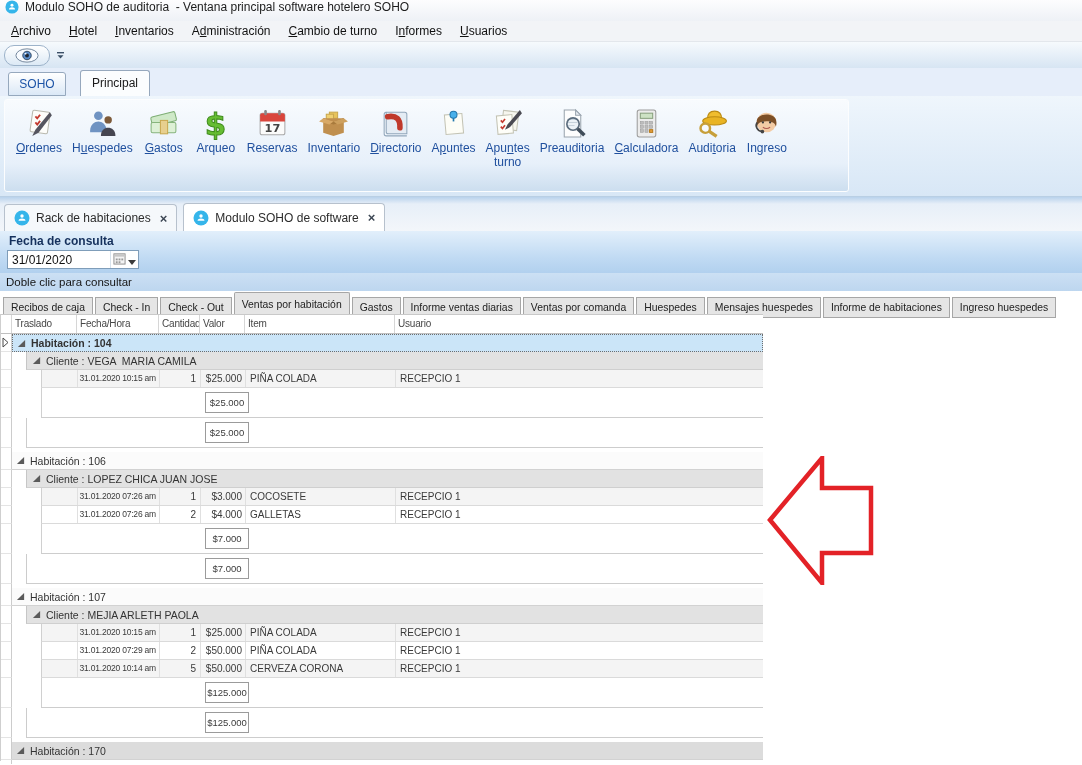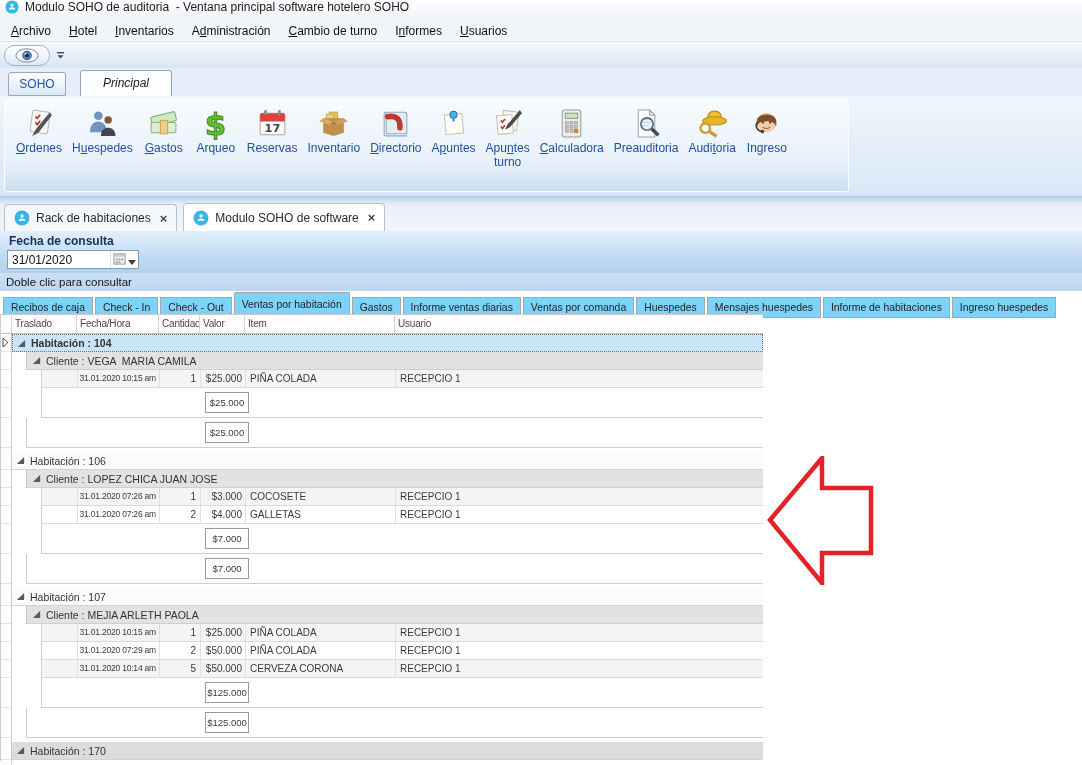--- a/index.html
+++ b/index.html
@@ -28,22 +28,22 @@
   .qat-pill svg { width:24px; height:15px; display:block; }
   .qat-more { margin-left:6px; }
   .qat-more svg { width:9px; height:9px; display:block; }
 
   
   .ribbontabs { top:68px; left:0; width:1082px; height:28px; background:#e6eefa;
     display:flex; align-items:flex-end; padding-left:8px; }
   .rtab { font-size:12px; text-align:center; border:1px solid #96a8bd; border-radius:3px 3px 0 0; }
   .rtab.inactive { width:58px; height:24px; line-height:22px; color:#1d54a6;
     background:linear-gradient(#ffffff,#dbe8f6); margin-right:14px; }
-  .rtab.active { width:92px; height:26px; line-height:24px; color:#1a1a1a;
-    background:#fbfdfe; border-bottom:none;font-style:italic; }
+  .rtab.active { width:70px; height:26px; line-height:24px; color:#1a1a1a;
+    background:#fbfdfe; border-bottom:none; }
 
   
   .ribbon { top:96px; left:0; width:1082px; height:101px;
     background:linear-gradient(#eff6fc,#d8e7f6); border-bottom:1px solid #b9cfe4; }
   .rgroup { position:absolute; left:4px; top:3px; width:845px; height:93px;
     border:1px solid #fcfdfe; border-radius:3px;
     background:linear-gradient(#f8fbfe 0%,#e7f0fa 70%,#ccdeef 100%);
     display:flex; align-items:flex-start; padding:4px 2px 0 6px; }
   .rb { display:flex; flex-direction:column; align-items:center; padding:1px 5px;
     min-width:52px; border-radius:3px; cursor:default; }
@@ -74,21 +74,21 @@
   .datebtn svg.cal { width:13px; height:13px; }
   .datebtn svg.dd { width:8px; height:6px; }
   .hintstrip { position:absolute; left:0; bottom:0; width:1082px; height:18px;
     background:linear-gradient(#cce0f4,#bdd6ef); font-size:11.5px; color:#141414;
     line-height:18px; padding-left:6px; }
 
   
   .viewtabs { top:291px; left:0; width:1082px; height:27px; background:#fff;
     display:flex; align-items:flex-end; padding-left:3px; }
   .vtab { height:21px; line-height:19px; font-size:10.4px; color:#222; padding:0 7px;
-    border:1px solid #a6a6a6; background:#7dd3fc; margin-right:2px; white-space:nowrap; }
+    border:1px solid #a6a6a6; background:#e5e5e5; margin-right:2px; white-space:nowrap; }
   .vtab.active { height:26px; line-height:24px; border-bottom:none; border-radius:2px 2px 0 0; }
 
   
   .grid { top:314px; left:0; width:763px; height:447px; font-size:10px; color:#3a3a3a;
     border-left:1px solid #cfcfcf; background:#fff; }
   .ghdr { display:flex; height:20px; border-top:1px solid #c9c9c9; border-bottom:1px solid #bfbfbf; background:#fff; }
   .hc { border-right:1px solid #d6d6d6; padding:3px 0 0 3px; font-size:10px; letter-spacing:-0.2px; color:#474747; overflow:hidden; white-space:nowrap; }
   .h-ind  { width:11px; padding:0; }
   .h-tras { width:65px; }
   .h-fec  { width:82px; }
@@ -302,53 +302,53 @@
             <path d="M9.5 19l1.6 1.8 2.5-3.2" fill="none" stroke="#c43b30" stroke-width="1.6"></path>
             <path d="M28 3L16 17l-2.5 5 5-2.5L30 6z" fill="#4a4a52"></path>
           </svg>
         </div>
     <div class="rb-label"><span>Apu</span><span class="ak">n</span><span>tes</span></div>
     <div class="rb-label rb-line2">turno</div>
   </div>
       <div class="rb">
     <div class="rb-icon">
           <svg viewBox="0 0 32 32">
+            <path d="M8 3h11l5 5v21H8z" fill="#fdfdfd" stroke="#9aa4ae"></path>
+            <path d="M19 3v5h5z" fill="#e8edf2" stroke="#9aa4ae"></path>
+            <g stroke="#b9c2cb" stroke-width="1">
+              <line x1="11" y1="12" x2="21" y2="12"></line>
+              <line x1="11" y1="15" x2="21" y2="15"></line>
+              <line x1="11" y1="18" x2="18" y2="18"></line>
+            </g>
+            <circle cx="16.5" cy="16.5" r="6" fill="rgba(214,228,240,0.45)" stroke="#5a6b7c" stroke-width="1.6"></circle>
+            <line x1="21" y1="21" x2="27.5" y2="27.5" stroke="#3f4c59" stroke-width="3.4"></line>
+          </svg>
+        </div>
+    <div class="rb-label"><span>Preauditoria</span><span class="ak"></span><span></span></div>
+
+  </div>
+      <div class="rb">
+    <div class="rb-icon">
+          <svg viewBox="0 0 32 32">
             <rect x="7" y="3" width="18" height="26" rx="2" fill="#ececec" stroke="#9c9c9c"></rect>
             <rect x="10" y="6" width="12" height="5" fill="#cde2c4" stroke="#88a07e"></rect>
             <g fill="#bdbdbd" stroke="#999" stroke-width="0.5">
               <rect x="10" y="14" width="3" height="2.6"></rect>
               <rect x="14.5" y="14" width="3" height="2.6"></rect>
               <rect x="19" y="14" width="3" height="2.6"></rect>
               <rect x="10" y="18" width="3" height="2.6"></rect>
               <rect x="14.5" y="18" width="3" height="2.6"></rect>
               <rect x="19" y="18" width="3" height="2.6"></rect>
               <rect x="10" y="22" width="3" height="2.6"></rect>
               <rect x="14.5" y="22" width="3" height="2.6"></rect>
             </g>
             <rect x="19" y="22" width="3" height="2.6" fill="#e8a13e" stroke="#b57718"></rect>
           </svg>
         </div>
     <div class="rb-label"><span></span><span class="ak">C</span><span>alculadora</span></div>
-
-  </div>
-      <div class="rb">
-    <div class="rb-icon">
-          <svg viewBox="0 0 32 32">
-            <path d="M8 3h11l5 5v21H8z" fill="#fdfdfd" stroke="#9aa4ae"></path>
-            <path d="M19 3v5h5z" fill="#e8edf2" stroke="#9aa4ae"></path>
-            <g stroke="#b9c2cb" stroke-width="1">
-              <line x1="11" y1="12" x2="21" y2="12"></line>
-              <line x1="11" y1="15" x2="21" y2="15"></line>
-              <line x1="11" y1="18" x2="18" y2="18"></line>
-            </g>
-            <circle cx="16.5" cy="16.5" r="6" fill="rgba(214,228,240,0.45)" stroke="#5a6b7c" stroke-width="1.6"></circle>
-            <line x1="21" y1="21" x2="27.5" y2="27.5" stroke="#3f4c59" stroke-width="3.4"></line>
-          </svg>
-        </div>
-    <div class="rb-label"><span>Preauditoria</span><span class="ak"></span><span></span></div>
 
   </div>
       <div class="rb">
     <div class="rb-icon">
           <svg viewBox="0 0 32 32">
             <path d="M11 12c0-5 2.5-8 7-8s7 3 7 8z" fill="#f0bd2e" stroke="#bb8a12"></path>
             <ellipse cx="18" cy="13.5" rx="11.5" ry="4" fill="#e9b424" stroke="#bb8a12"></ellipse>
             <line x1="12.5" y1="23.5" x2="20" y2="28.5" stroke="#c79f3a" stroke-width="3.2"></line>
             <circle cx="9" cy="20.5" r="4.6" fill="rgba(255,255,255,0.4)" stroke="#c79f3a" stroke-width="2.4"></circle>
           </svg>

